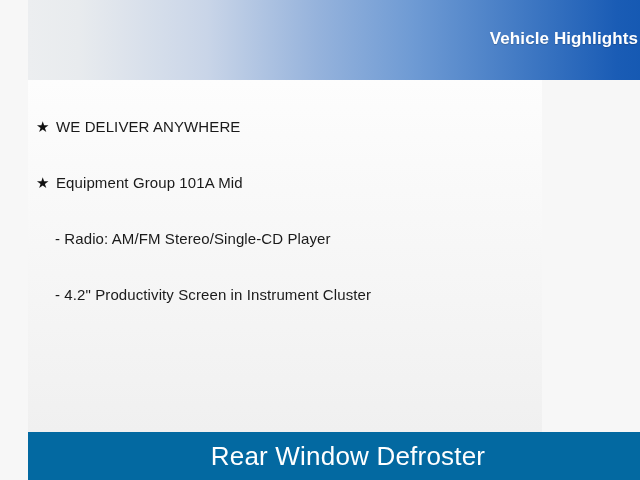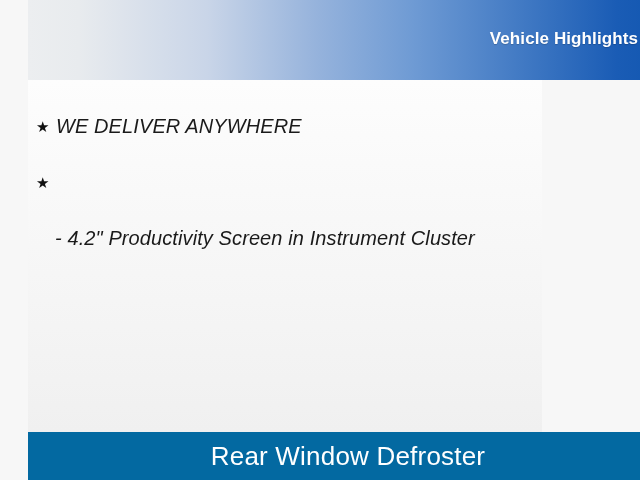--- a/index.html
+++ b/index.html
@@ -87,25 +87,24 @@
     line-height: 1;
     color: #111111;
     flex: 0 0 20px;
   }
   .bullet-dash {
     display: inline-block;
     width: 0;
     flex: 0 0 0;
   }
   .feature-text {
-    font-size: 20px;
+    font-size: 15px;
     color: #1a1a1a;
     white-space: nowrap;
     letter-spacing: 0.1px;
-    font-style: italic;
   }
 
   
   .footer {
     position: relative;
     width: 640px;
     height: 48px;
     flex: 0 0 48px;
     background: #0369a1;
     display: flex;
@@ -132,24 +131,29 @@
   <div class="body-area">
     <ul class="feature-list">
 
       <li class="feature-row level-top">
         <span class="bullet-star">★</span>
         <span class="feature-text">WE DELIVER ANYWHERE</span>
       </li>
 
       <li class="feature-row level-top">
         <span class="bullet-star">★</span>
+        <span class="feature-text">Equipment Group 101A Mid</span>
       </li>
 
 
 
+      <li class="feature-row level-sub">
+        <span class="bullet-dash"></span>
+        <span class="feature-text">- Radio: AM/FM Stereo/Single-CD Player</span>
+      </li>
 
       <li class="feature-row level-sub">
         <span class="bullet-dash"></span>
         <span class="feature-text">- 4.2" Productivity Screen in Instrument Cluster</span>
       </li>
 
     </ul>
   </div>
 
   <div class="footer">

